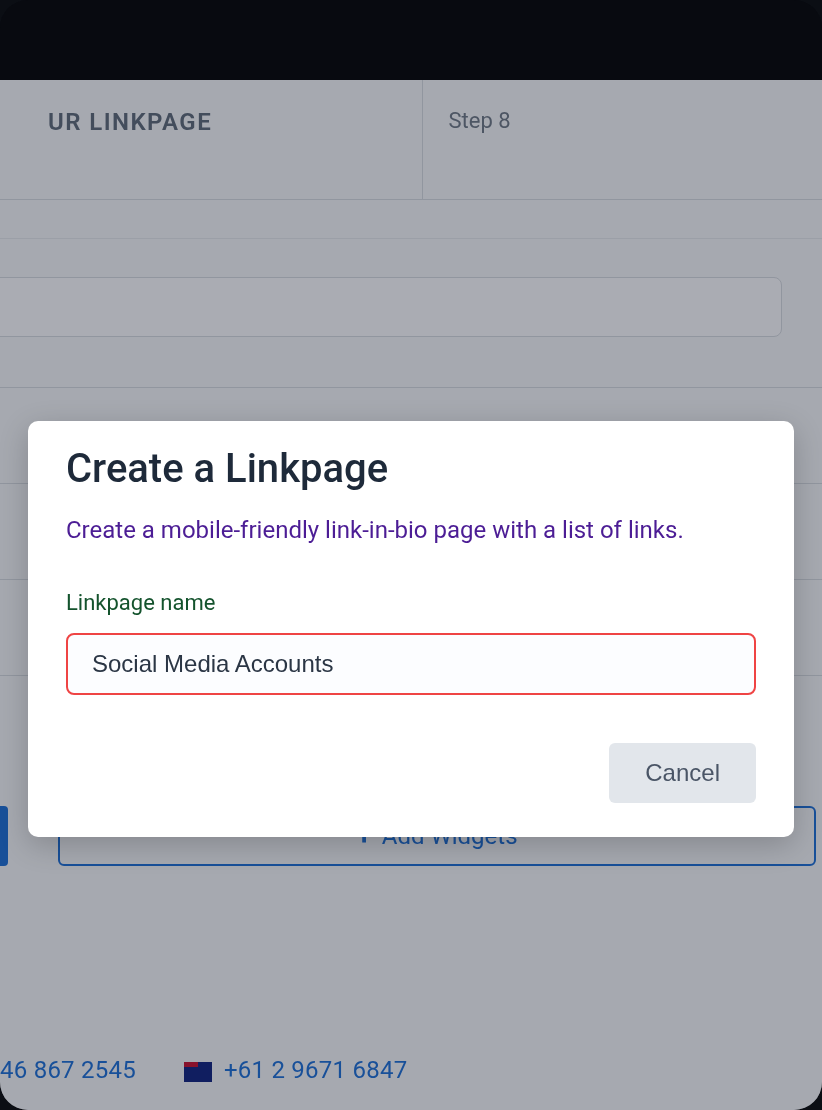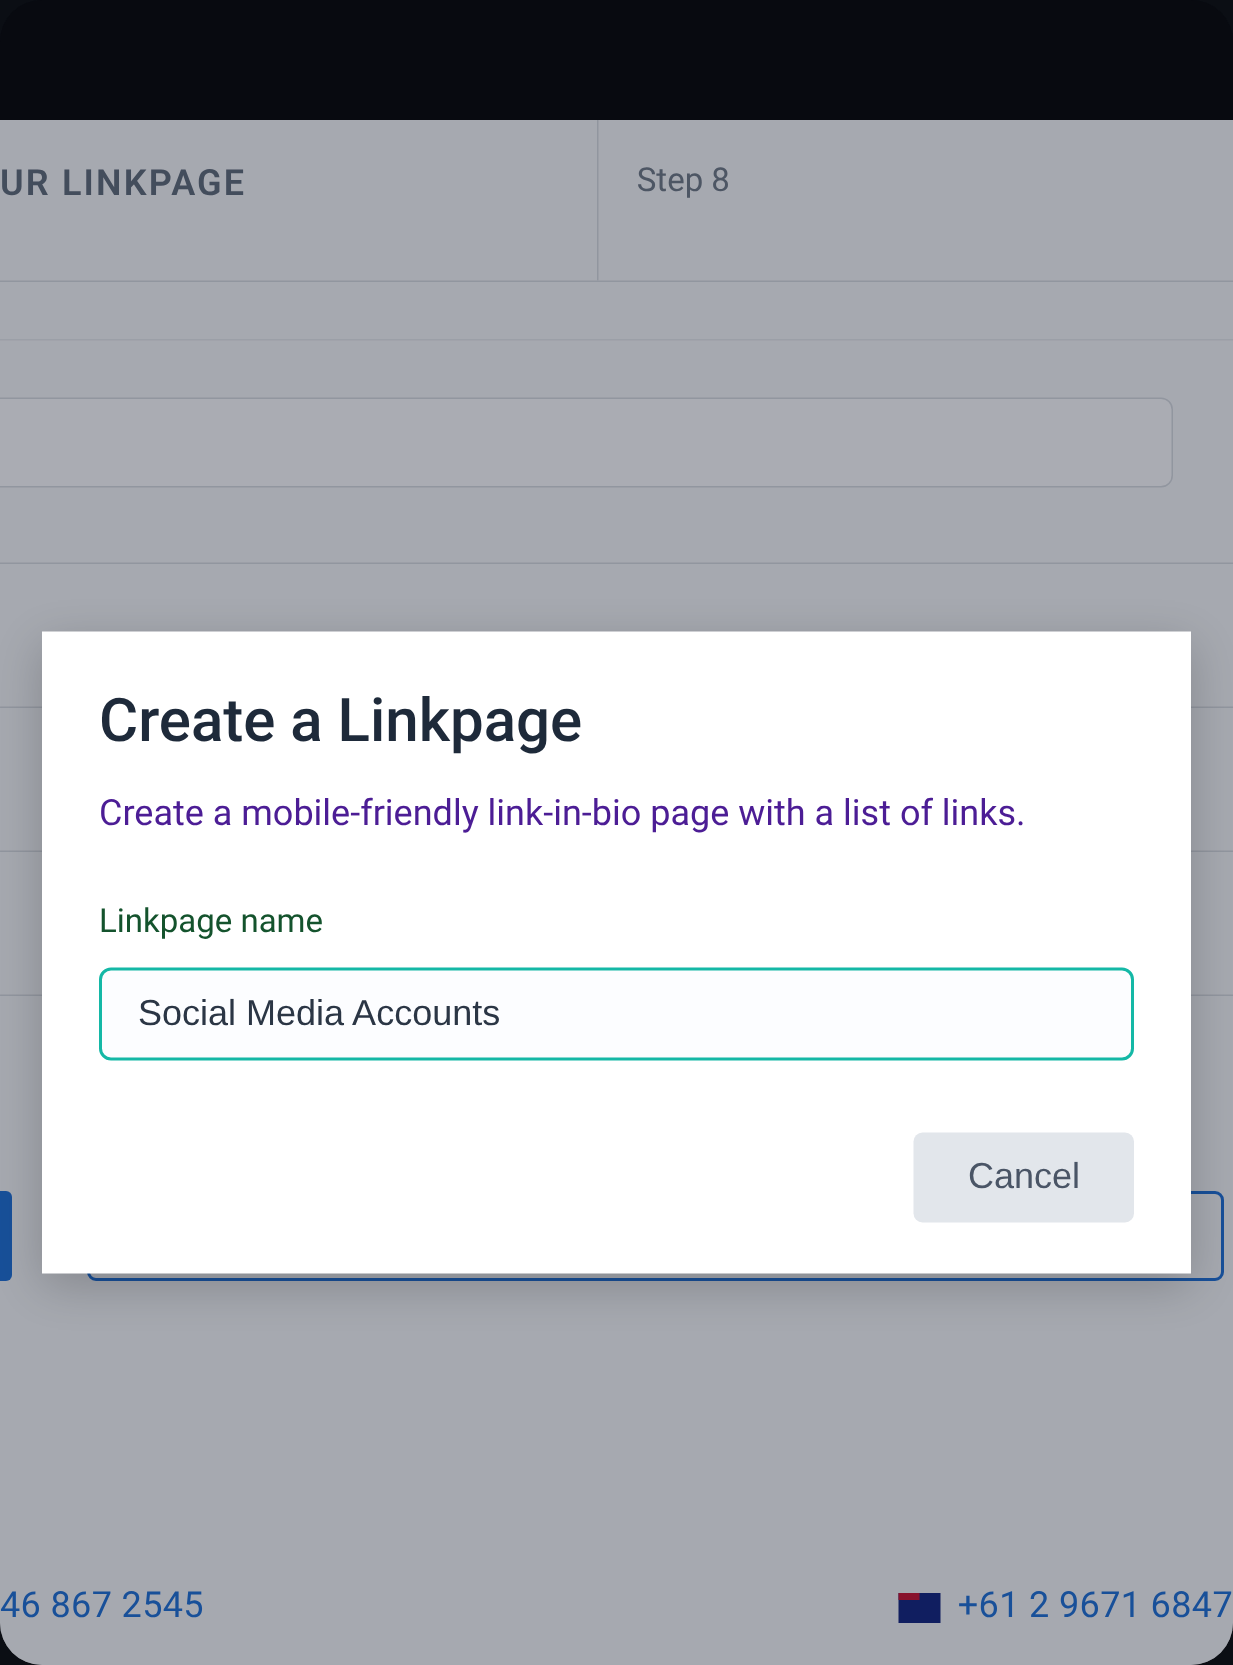--- a/index.html
+++ b/index.html
@@ -24,22 +24,23 @@
   }
   
   .content {
     position:absolute; left:0; right:0; top:80px; bottom:0;
     background:#f6f7f9;
     overflow:hidden;
   }
   
   .steps {
     display:flex;
-    height:108px;
+    height:120px;
     border-bottom:1px solid #d6dadf;
+    padding-left:48px;
   }
   .step {
     flex:1;
     padding:28px 26px 0 26px;
     border-right:1px solid #d6dadf;
   }
   .step:last-child { border-right:none; }
   .step-num {
     color:#6e7884;
     font-size:22px;
@@ -110,21 +111,20 @@
   
   .footer {
     position:absolute; bottom:10px; left:0; right:0;
     height:60px;
     padding:0 0 0 0;
     color:#1d6fd6;
     font-size:24px;
     display:flex;
     align-items:center;
     gap:48px;
-    justify-content:space-between;
   }
   .footer .num { letter-spacing:0.01em; }
   .flag {
     display:inline-block; width:28px; height:20px;
     background:#10237f;
     position:relative;
     margin-right:6px;
     vertical-align:middle;
   }
   .flag::before, .flag::after {
@@ -135,22 +135,22 @@
   
   .scrim {
     position:absolute; inset:0;
     background:rgba(16,24,40,0.35);
   }
 
   
   .modal {
     position:absolute; left:28px; right:28px; top:341px;
     background:#fff;
-    border-radius:0;
-    padding:36px 38px 34px 38px;
+    border-radius:10px;
+    padding:24px 38px 34px 38px;
     box-shadow:0 8px 30px rgba(0,0,0,0.2);
   }
   .modal h1 {
     margin:0 0 24px 0;
     font-size:40px;
     font-weight:500;
     color:#1e2a3a;
   }
   .modal-desc {
     font-size:24px;
@@ -158,21 +158,21 @@
     margin:0 0 46px 0;
   }
   .label {
     font-size:22px;
     color:#14532d;
     margin:0 0 18px 0;
   }
   .name-input {
     width:100%;
     height:62px;
-    border:2px solid #14b8a6;
+    border:2px solid #ef4444;
     border-radius:8px;
     background:#fcfdff;
     font-size:24px;
     padding:0 24px;
     color:#2b3645;
     outline:none;
   }
   .actions {
     display:flex;
     justify-content:flex-end;

